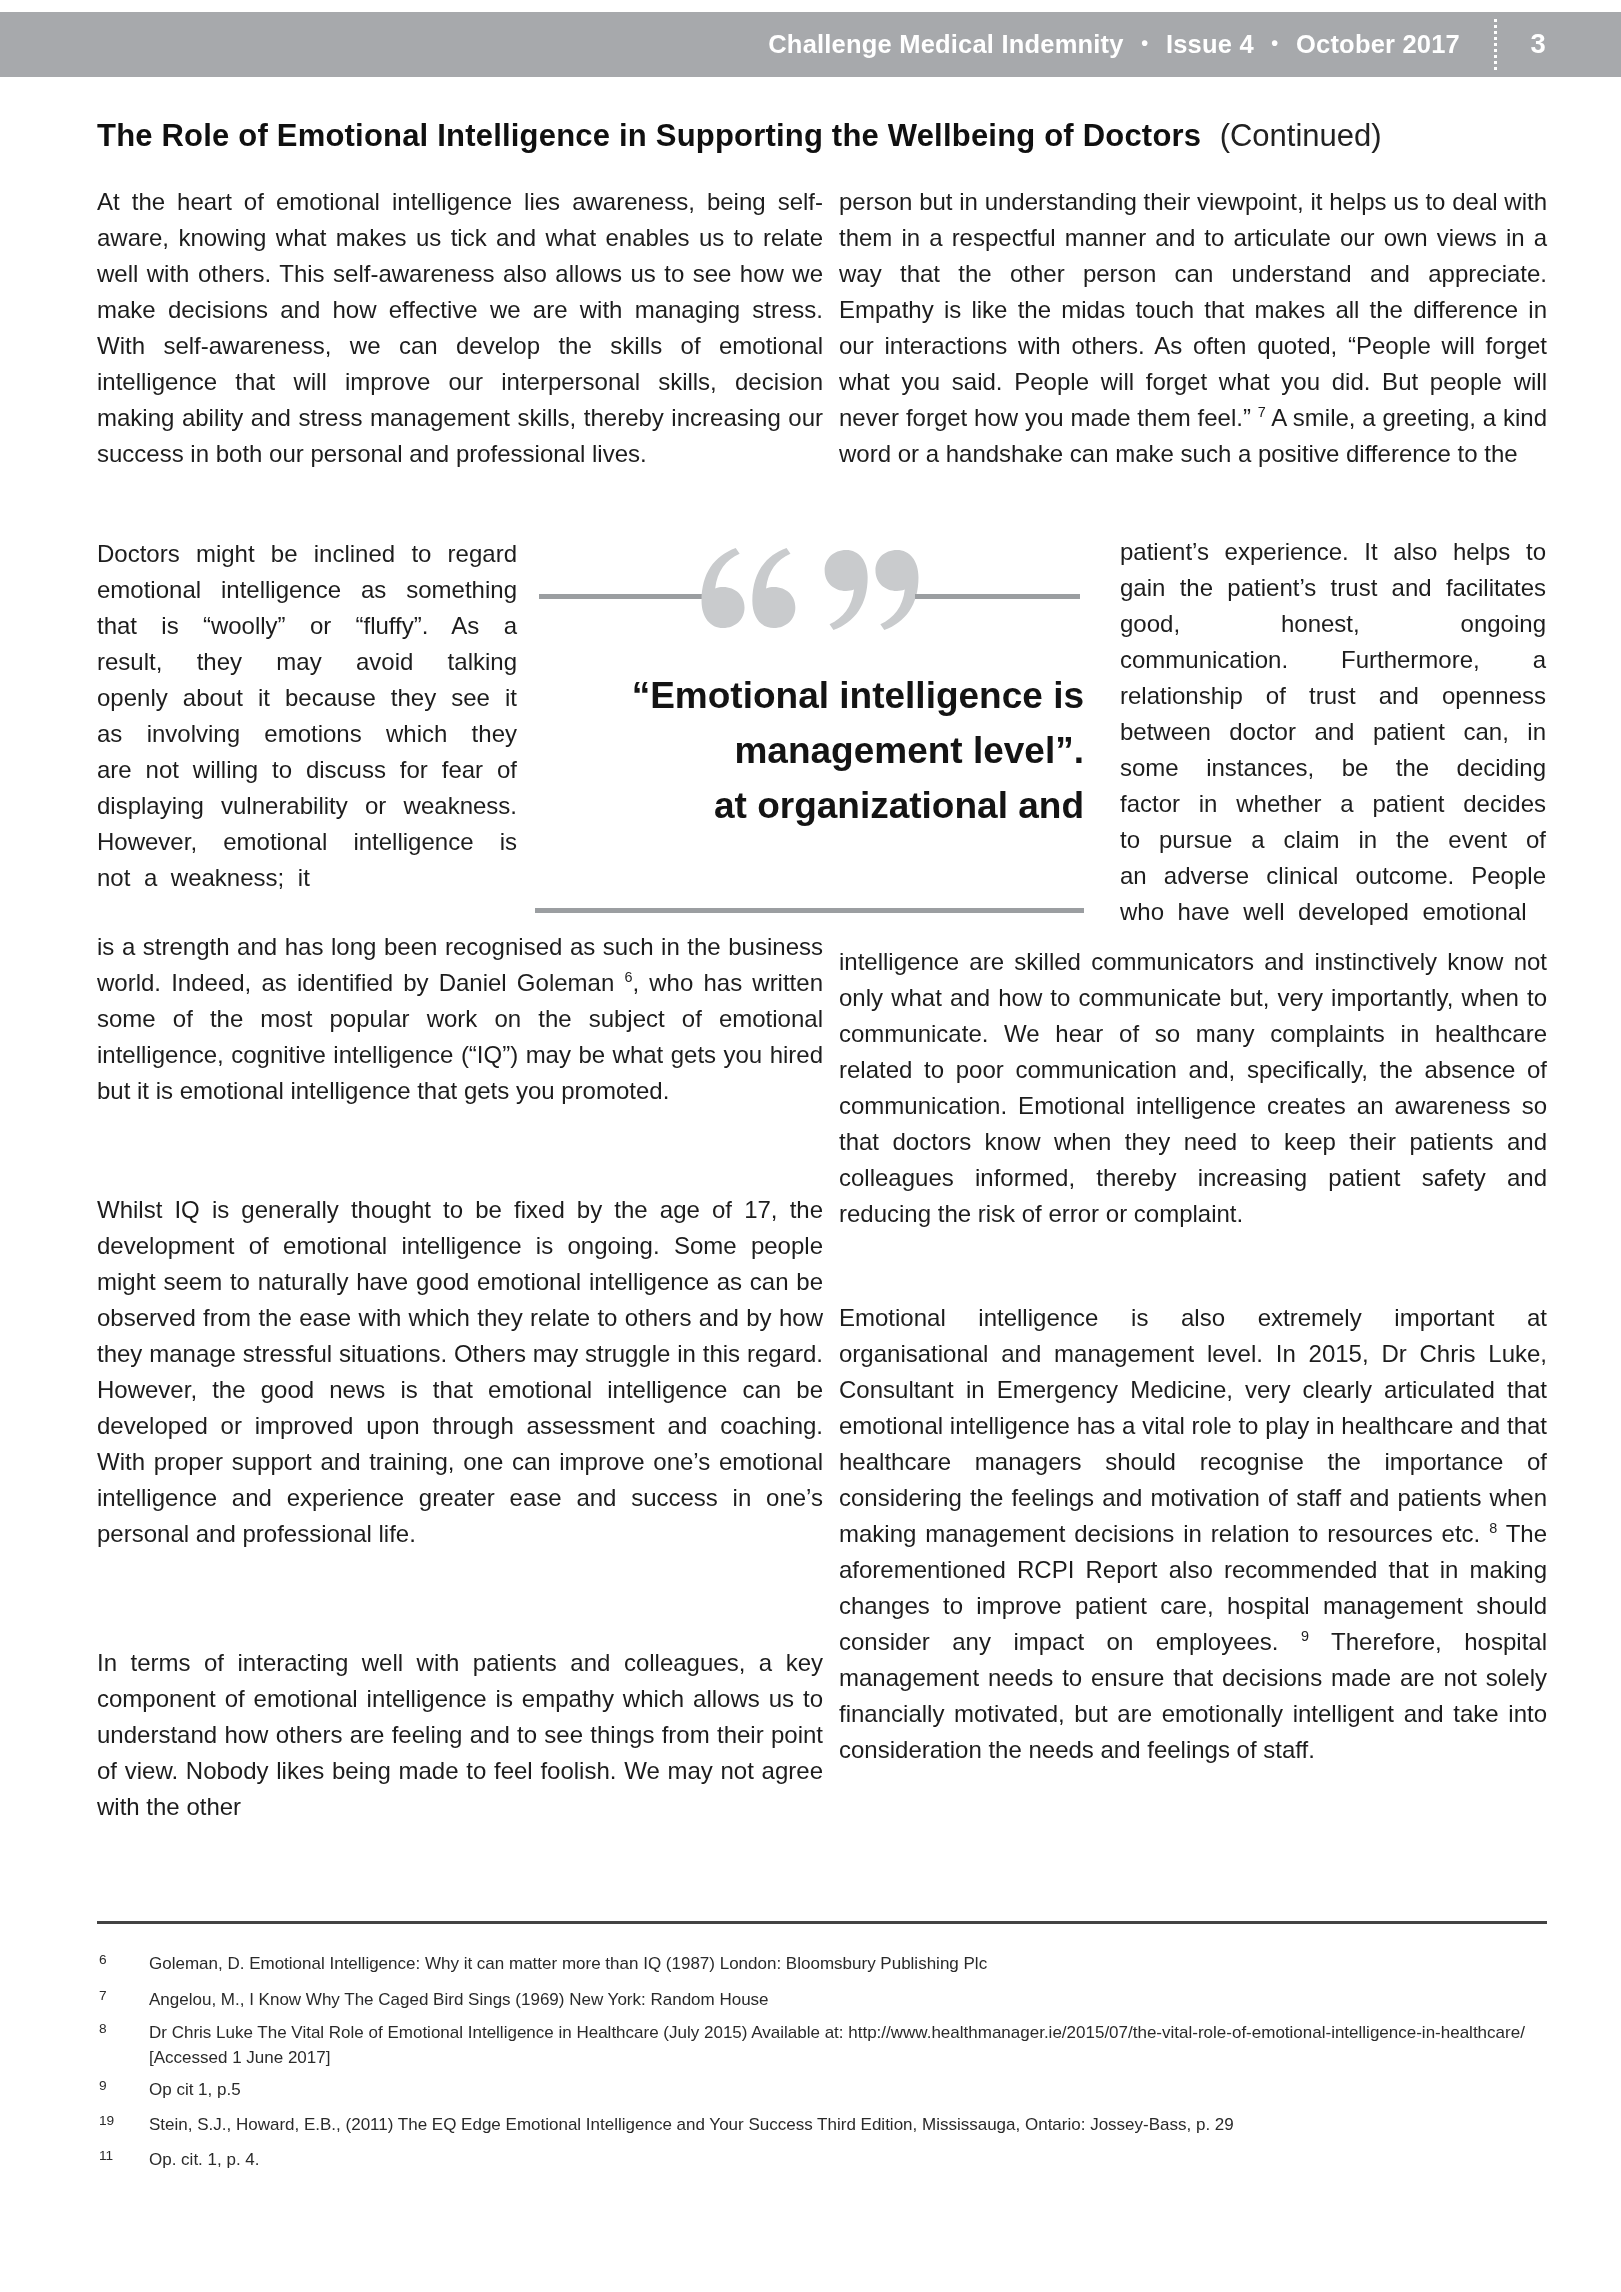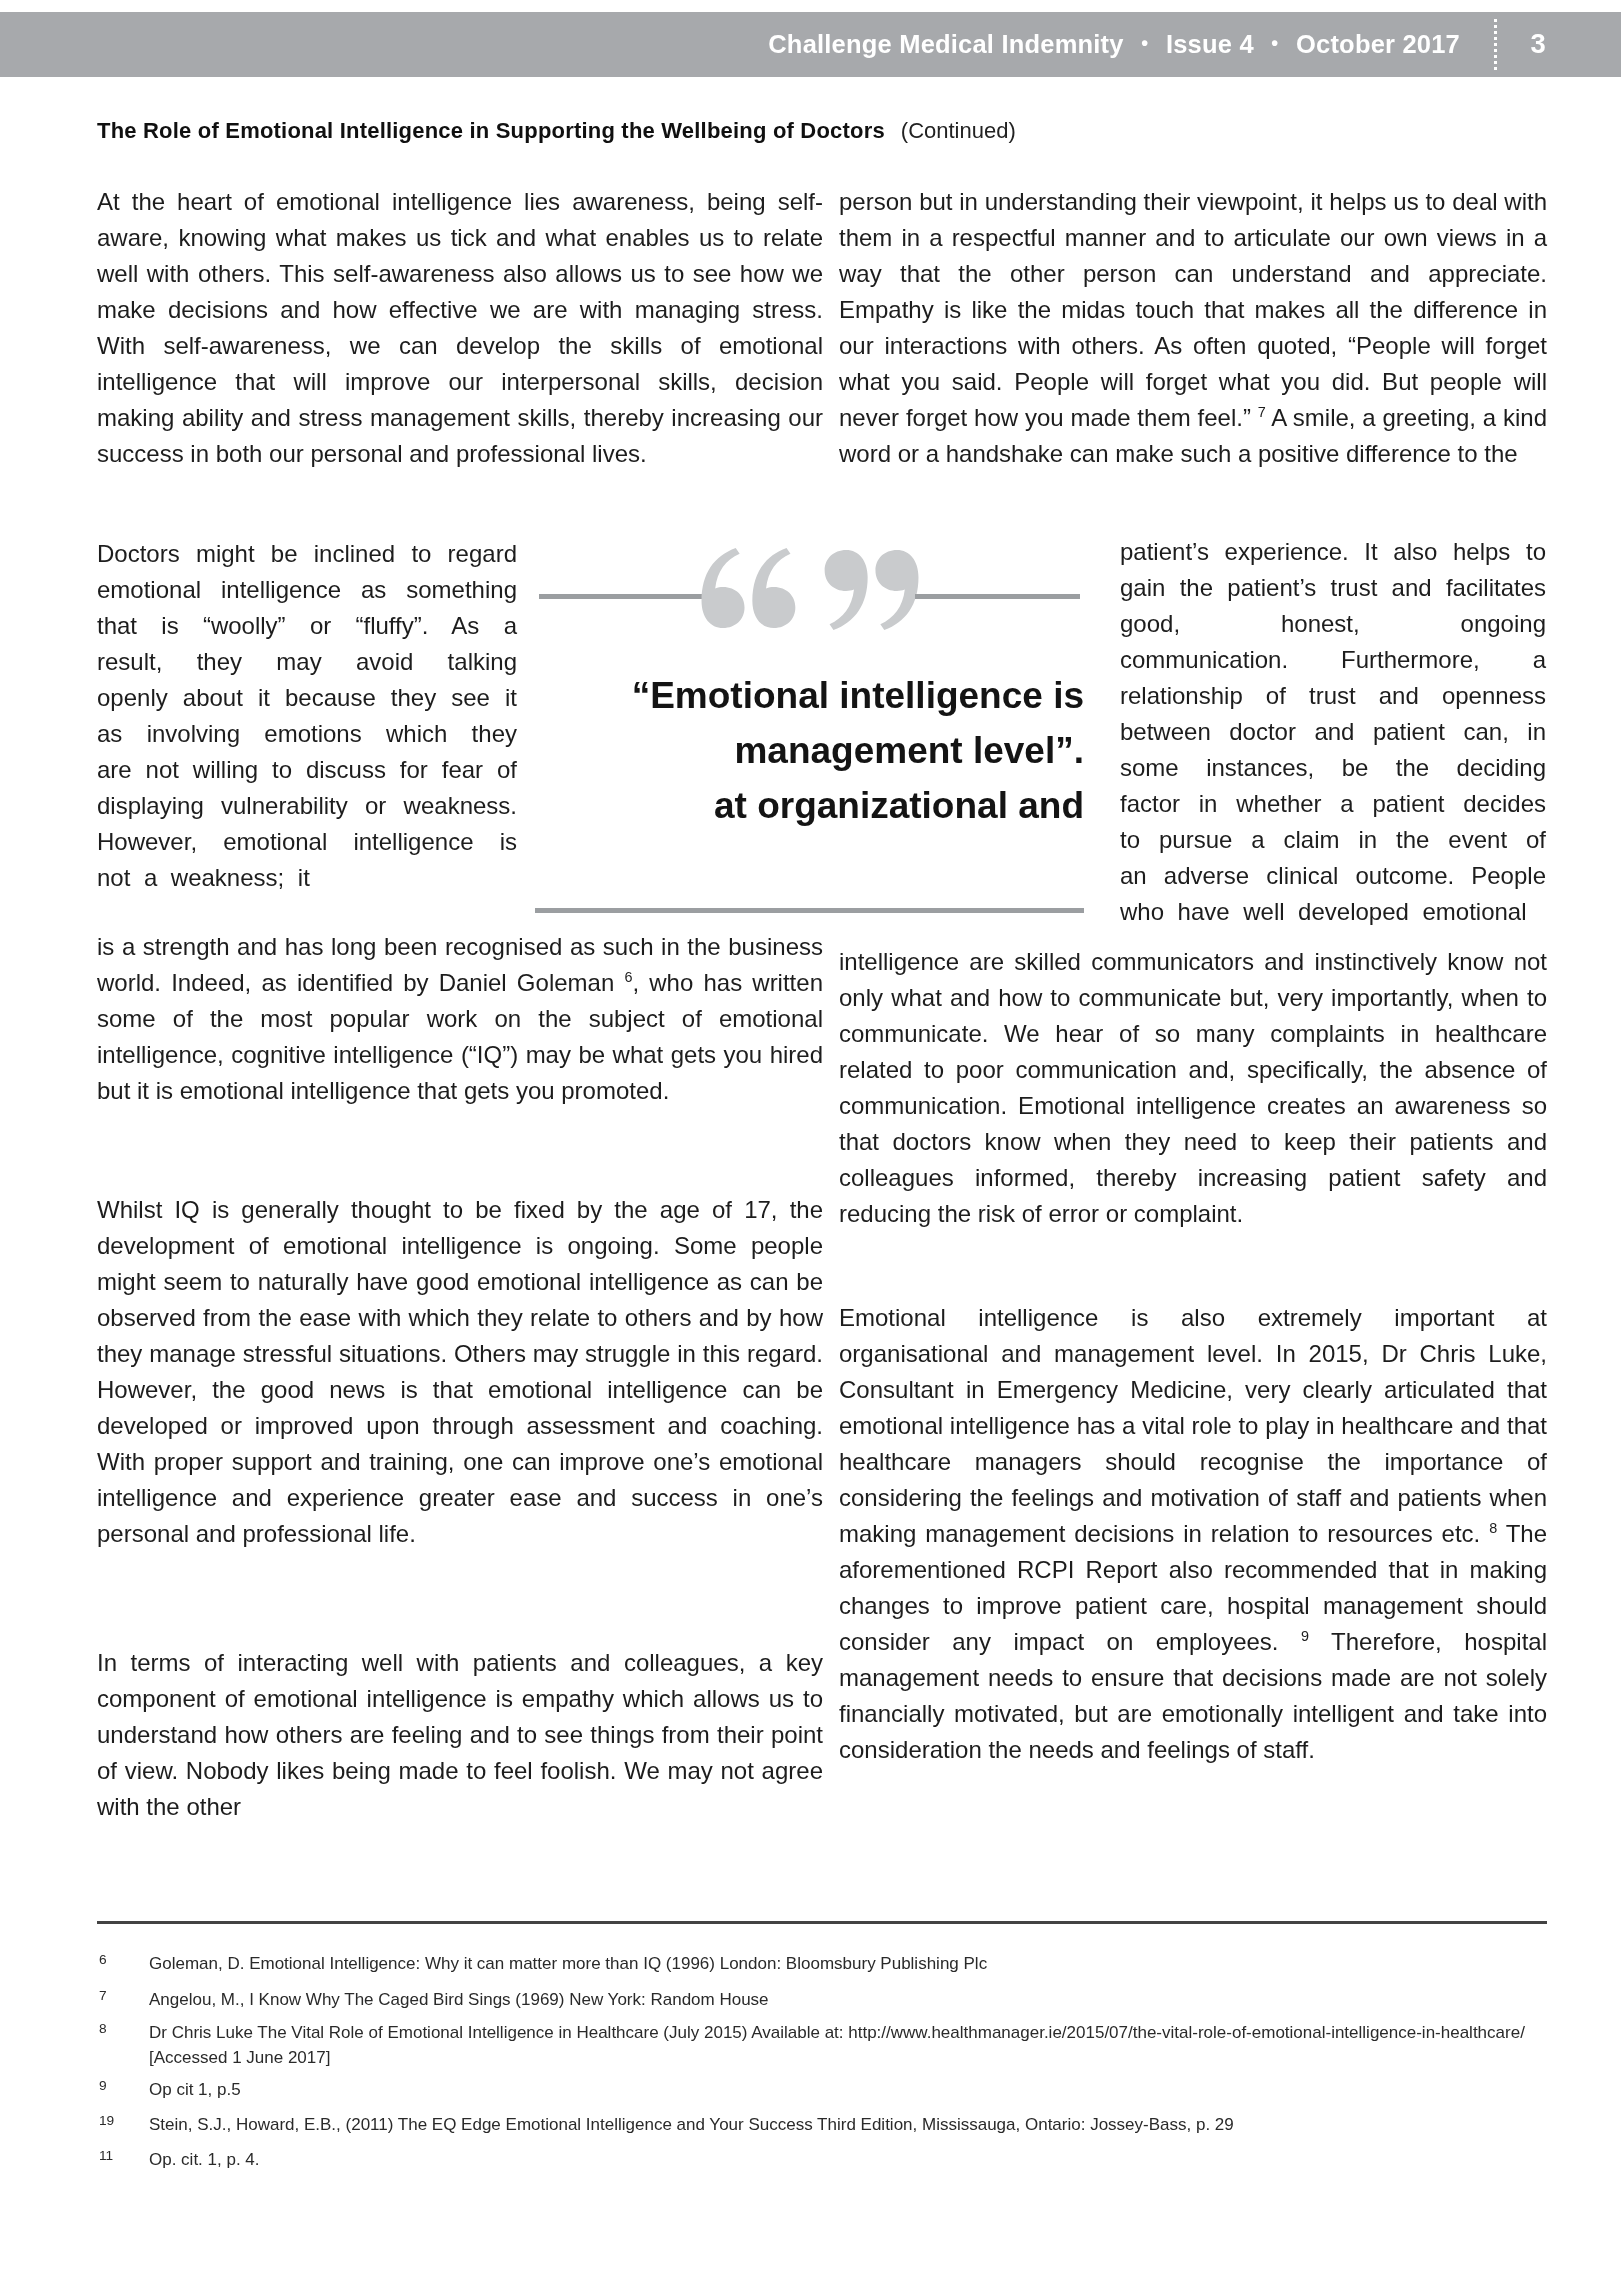--- a/index.html
+++ b/index.html
@@ -21,21 +21,21 @@
     position:absolute; left:1494px; top:6.9px; bottom:6.9px; width:0;
     border-left:3.9px dotted #ffffff;
   }
   .topbar-page {
     position:absolute; left:1498px; width:80px; top:0; height:100%;
     display:flex; align-items:center; justify-content:center;
     color:#ffffff; font-weight:bold; font-size:27.4px;
   }
 
   
-  .title-row { position:absolute; left:97px; top:118px; font-size:22px; white-space:nowrap; }
+  .title-row { position:absolute; left:97px; top:118px; font-size:31px; white-space:nowrap; }
   .title { font-weight:bold; color:#101010; letter-spacing:0.2px; }
   .continued { margin-left:9.8px; color:#222; }
 
   
   .body-block {
     position:absolute; font-size:24px; line-height:36px;
     text-align:justify; color:#1d1d1d;
   }
   .narrow { word-spacing:6.9px; }
   sup.ref { font-size:60%; vertical-align:super; line-height:0; }
@@ -130,21 +130,21 @@
       <span>management level”.</span>
       <span>at organizational and</span>
     </div>
     <div class="pq-bottom"></div>
   </div>
 
   <div class="fn-rule"></div>
 
   <div class="fn" id="fn-6">
     <sup class="fn-num">6</sup>
-    <span class="fn-text">Goleman, D. Emotional Intelligence: Why it can matter more than IQ (1996) London: Bloomsbury Publishing Plc</span>
+    <span class="fn-text">Goleman, D. Emotional Intelligence: Why it can matter more than IQ (1987) London: Bloomsbury Publishing Plc</span>
   </div>
   <div class="fn" id="fn-7">
     <sup class="fn-num">7</sup>
     <span class="fn-text">Angelou, M., I Know Why The Caged Bird Sings (1969) New York: Random House</span>
   </div>
   <div class="fn" id="fn-8">
     <sup class="fn-num">8</sup>
     <span class="fn-text">Dr Chris Luke The Vital Role of Emotional Intelligence in Healthcare (July 2015)  Available at: http://www.healthmanager.ie/2015/07/the-vital-role-of-emotional-intelligence-in-healthcare/ [Accessed 1 June 2017]</span>
   </div>
   <div class="fn" id="fn-9">

